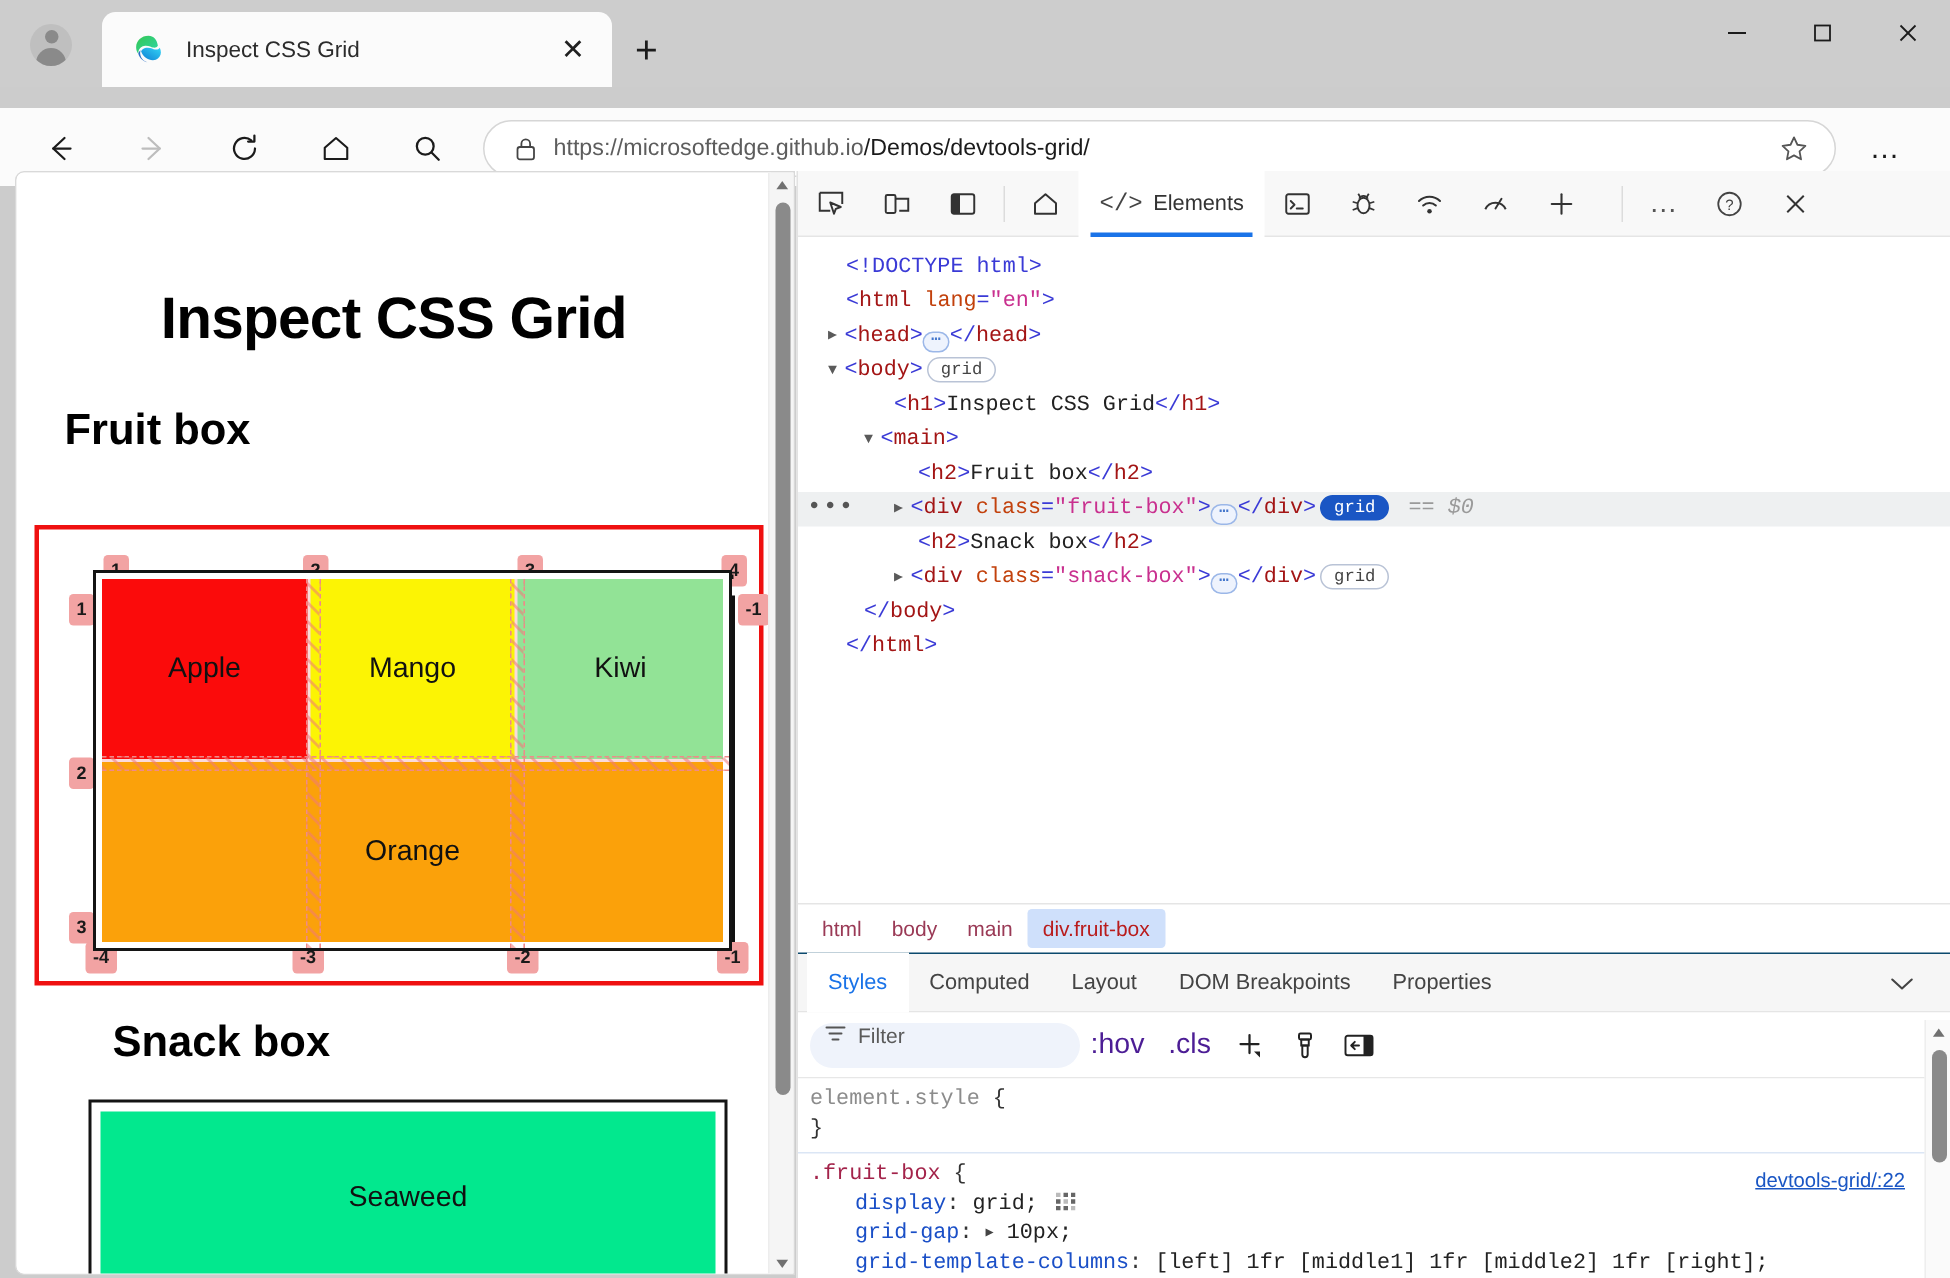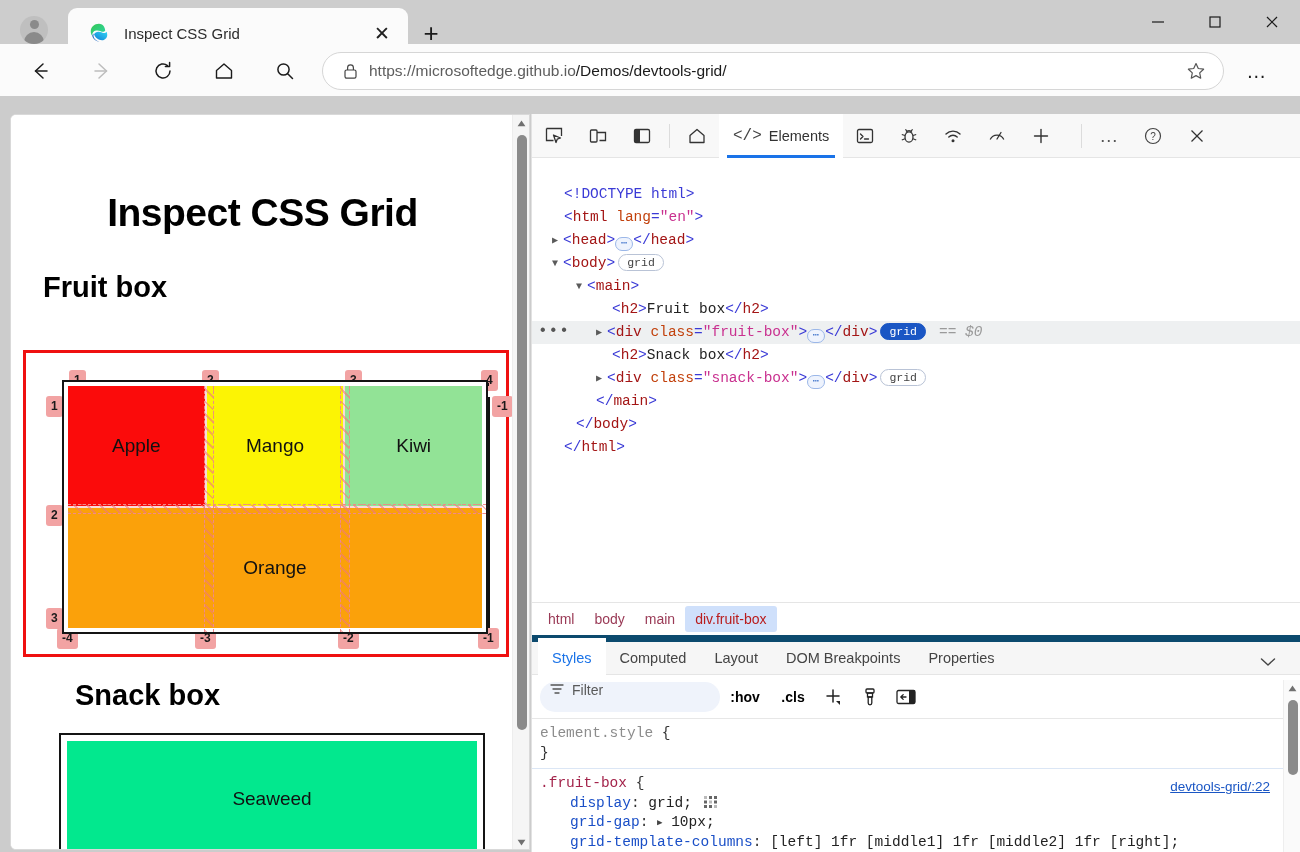--- a/index.html
+++ b/index.html
@@ -54,21 +54,21 @@
     font-size: 26px; color: #1b1b1b; font-weight: 300; line-height: 1;
   }
   .wincontrols { position: absolute; right: 0; top: 0; height: 44px; display: flex; }
   .wincontrol {
     width: 57px; height: 44px; display: flex; align-items: center; justify-content: center;
     color: #1b1b1b;
   }
 
   
   .navbar {
-    position: absolute; left: 0; top: 44px; width: 1300px; height: 52px;
+    position: absolute; left: 0; top: 72px; width: 1300px; height: 52px;
     background: #fbfbfb;
   }
   .navbtn {
     position: absolute; top: 9px; width: 36px; height: 36px;
     display: flex; align-items: center; justify-content: center; color: #1b1b1b;
   }
   .navbtn.disabled { color: #bdbdbd; }
   .omnibox {
     position: absolute; left: 322px; top: 8px; width: 902px; height: 38px;
     background: #ffffff; border: 1px solid #d6d6d6; border-radius: 19px;
@@ -187,21 +187,21 @@
     font-size: 14.5px; color: #333; position: relative; background: #fff;
   }
   .dt-tab.active::after {
     content: ""; position: absolute; left: 8px; right: 8px; bottom: 0;
     height: 3px; background: #1a73e8;
   }
   .dt-tab .codeico { font-family: "Liberation Mono", monospace; font-size: 16px; color: #444; }
 
   
   .dom-tree {
-    position: absolute; left: 0; top: 60px; width: 769px; height: 444px;
+    position: absolute; left: 0; top: 44px; width: 769px; height: 444px;
     background: #fff; overflow: hidden;
     font-family: "Liberation Mono", monospace; font-size: 14.5px; line-height: 23px;
     padding-top: 9px;
   }
   .dom-row { position: relative; height: 23px; white-space: nowrap; padding-left: 20px; }
   .dom-row.selected { background: #eef0f1; }
   .tag { color: #a31515; }
   .attr { color: #c2410c; }
   .val { color: #c9308f; }
   .txt { color: #222; }
@@ -233,21 +233,21 @@
     background: #fff; border-top: 1px solid #e5e5e5;
     display: flex; align-items: center; padding-left: 6px;
     font-size: 14px;
   }
   .crumb { padding: 5px 10px; color: #9a3a56; border-radius: 3px; }
   .crumb.active { background: #cfe0fb; color: #b91c1c; }
 
   
   .pane-tabs {
     position: absolute; left: 0; top: 521px; width: 769px; height: 40px;
-    background: #f6f6f6; border-top: 7px solid #0c4a6e; border-bottom: 1px solid #e5e5e5;
+    background: #f6f6f6; border-top: 1px solid #0c4a6e; border-bottom: 1px solid #e5e5e5;
     display: flex; align-items: center; padding-left: 6px;
   }
   .ptab {
     height: 40px; display: flex; align-items: center; padding: 0 14px;
     font-size: 14.5px; color: #444;
   }
   .ptab.active { background: #fff; color: #1a73e8; }
   .pane-chev {
     position: absolute; right: 22px; top: 10px; width: 22px; height: 20px;
     display: flex; align-items: center; justify-content: center; color: #444;
@@ -259,21 +259,21 @@
     background: #fff; border-bottom: 1px solid #e7e7e7;
     display: flex; align-items: center; padding-left: 8px;
   }
   .filter-pill {
     width: 180px; height: 30px; background: #eff3fb; border-radius: 15px;
     display: flex; align-items: flex-start; padding: 0 10px; gap: 8px;
     color: #5a5a5a; font-size: 14px;
   }
   .st-ico {
     width: 36px; height: 34px; display: flex; align-items: center; justify-content: center;
-    color: #000000; font-size: 14px; font-weight: bold;
+    color: #4c1d95; font-size: 19px; font-weight: normal;
   }
 
   
   .styles-body {
     position: absolute; left: 0; top: 605px; width: 752px; height: 247px;
     background: #fff; overflow: hidden;
     font-family: "Liberation Mono", monospace; font-size: 14.5px; line-height: 19.5px;
   }
   .rule { position: relative; padding: 5px 0 5px 8px; }
   .rule + .rule { border-top: 1px solid #dbe6f5; }
@@ -564,20 +564,23 @@
       </div>
 
       <div class="dom-row" style="padding-left:20px">
         <span class="tri">▶</span><span class="punct">&lt;</span><span class="tag">head</span><span class="punct">&gt;</span><span class="ellip">⋯</span><span class="punct">&lt;/</span><span class="tag">head</span><span class="punct">&gt;</span>
       </div>
 
       <div class="dom-row" style="padding-left:20px">
         <span class="tri">▼</span><span class="punct">&lt;</span><span class="tag">body</span><span class="punct">&gt;</span><span class="badge-grid">grid</span>
       </div>
 
+      <div class="dom-row" style="padding-left:64px">
+        <span class="punct">&lt;</span><span class="tag">h1</span><span class="punct">&gt;</span><span class="txt">Inspect CSS Grid</span><span class="punct">&lt;/</span><span class="tag">h1</span><span class="punct">&gt;</span>
+      </div>
 
       <div class="dom-row" style="padding-left:44px">
         <span class="tri">▼</span><span class="punct">&lt;</span><span class="tag">main</span><span class="punct">&gt;</span>
       </div>
 
       <div class="dom-row" style="padding-left:80px">
         <span class="punct">&lt;</span><span class="tag">h2</span><span class="punct">&gt;</span><span class="txt">Fruit box</span><span class="punct">&lt;/</span><span class="tag">h2</span><span class="punct">&gt;</span>
       </div>
 
       <div class="dom-row selected" style="padding-left:64px">
@@ -588,23 +591,20 @@
 
       <div class="dom-row" style="padding-left:80px">
         <span class="punct">&lt;</span><span class="tag">h2</span><span class="punct">&gt;</span><span class="txt">Snack box</span><span class="punct">&lt;/</span><span class="tag">h2</span><span class="punct">&gt;</span>
       </div>
 
       <div class="dom-row" style="padding-left:64px">
         <span class="tri">▶</span><span class="punct">&lt;</span><span class="tag">div</span>
         <span class="attr">class</span><span class="punct">=</span><span class="val">"snack-box"</span><span class="punct">&gt;</span><span class="ellip">⋯</span><span class="punct">&lt;/</span><span class="tag">div</span><span class="punct">&gt;</span><span class="badge-grid">grid</span>
       </div>
 
-      <div class="dom-row" style="padding-left:64px">
-        <span class="punct">&lt;/</span><span class="tag">main</span><span class="punct">&gt;</span>
-      </div>
       <div class="dom-row" style="padding-left:44px">
         <span class="punct">&lt;/</span><span class="tag">body</span><span class="punct">&gt;</span>
       </div>
       <div class="dom-row" style="padding-left:32px">
         <span class="punct">&lt;/</span><span class="tag">html</span><span class="punct">&gt;</span>
       </div>
     </div>
 
     <div class="crumbs">
       <span class="crumb">html</span>

